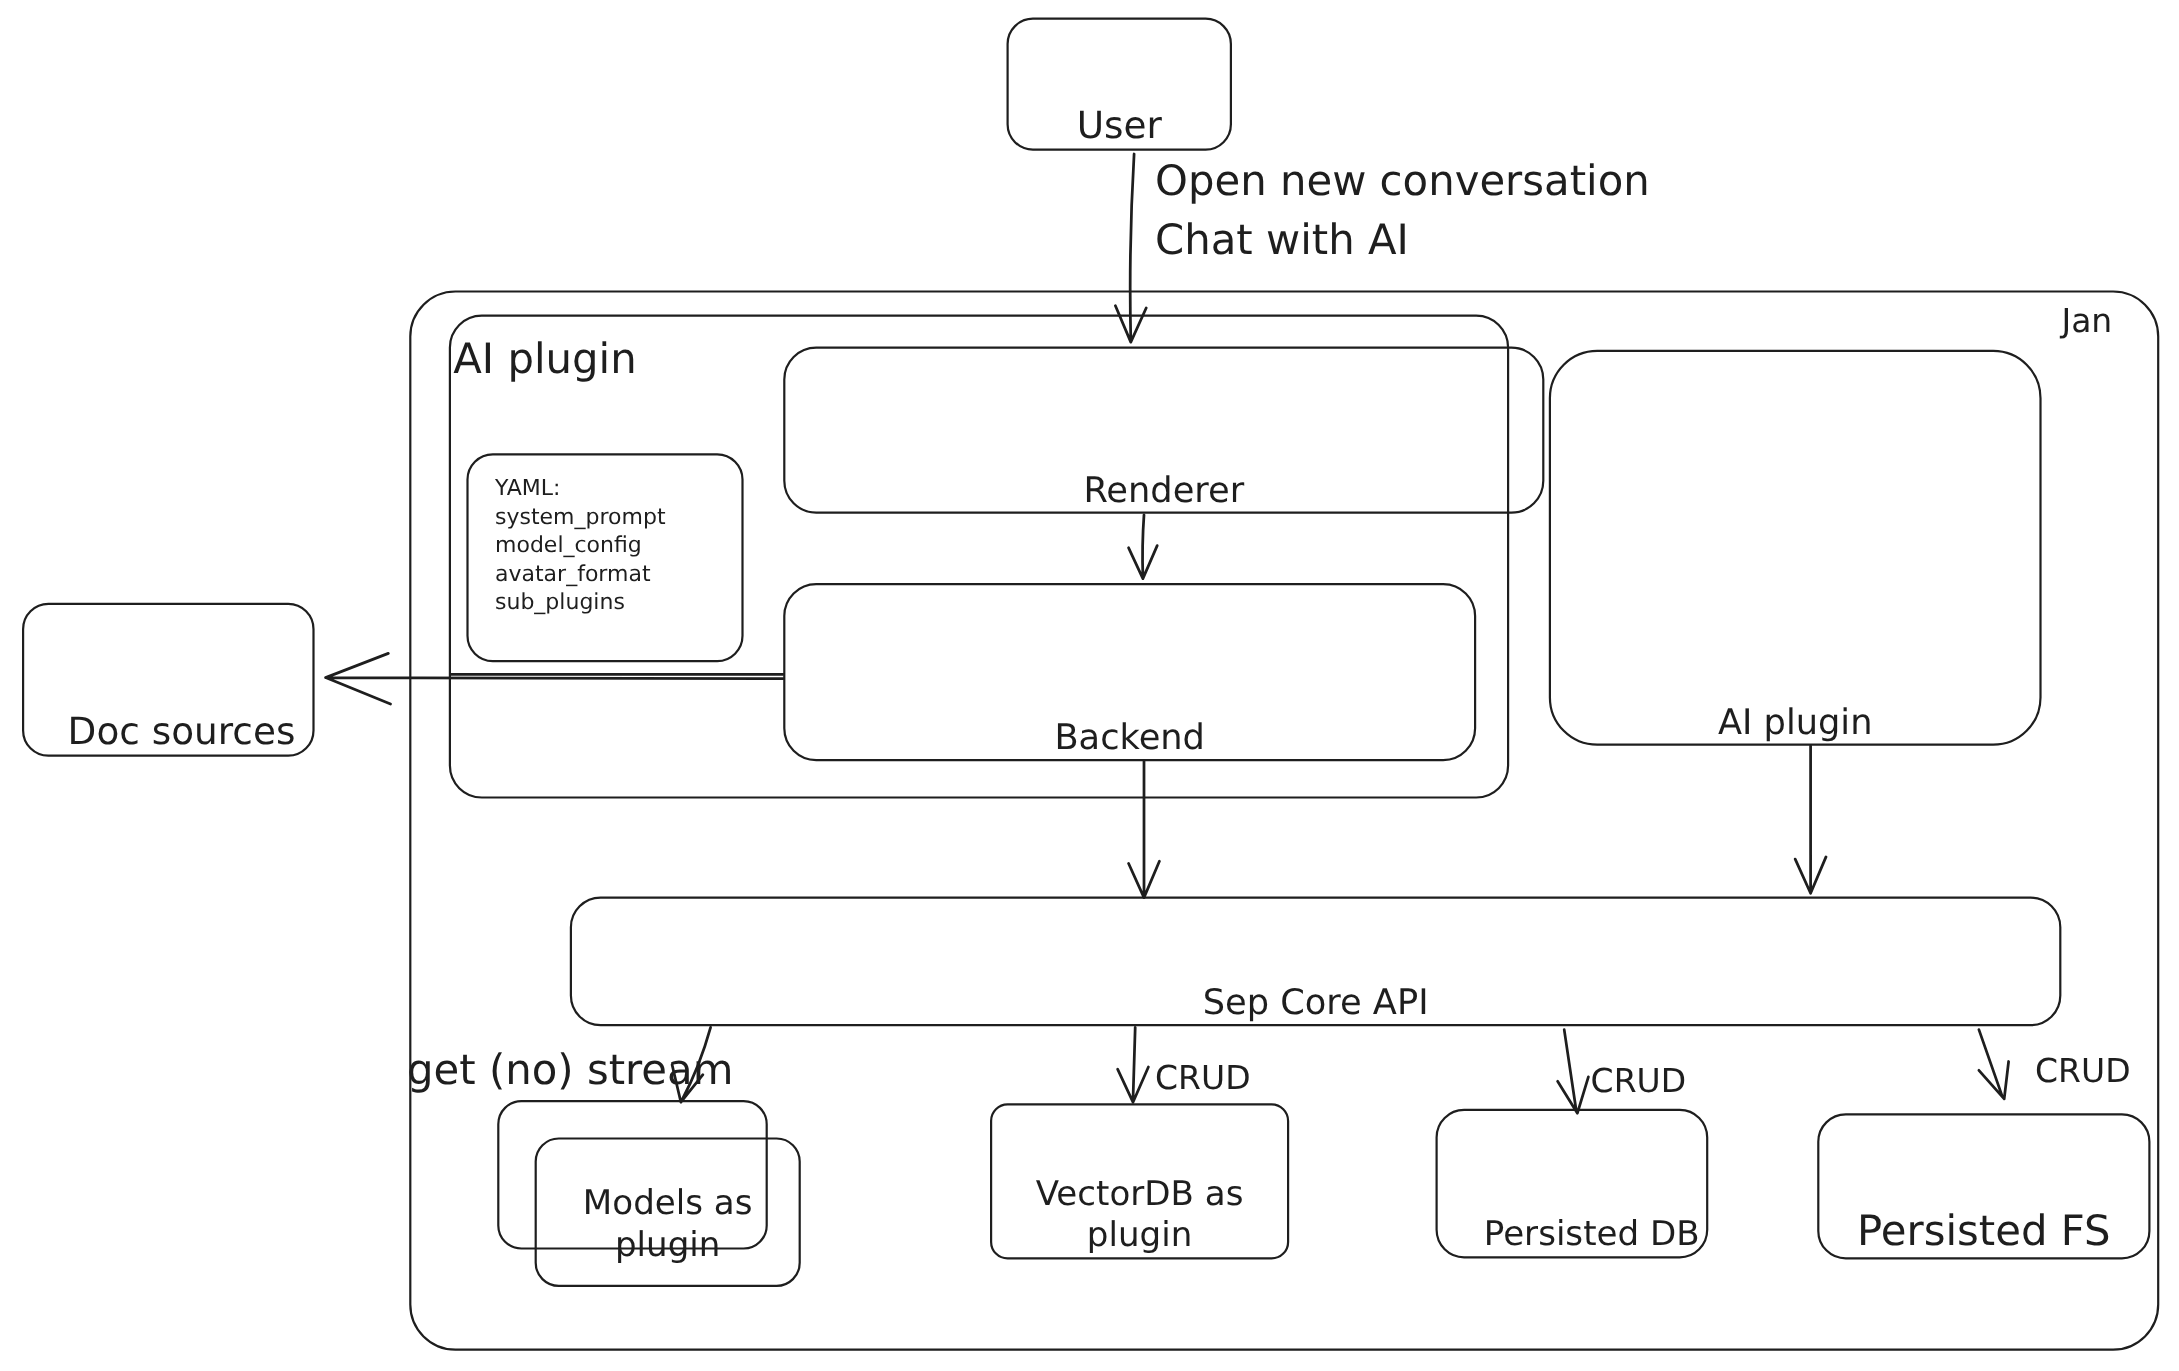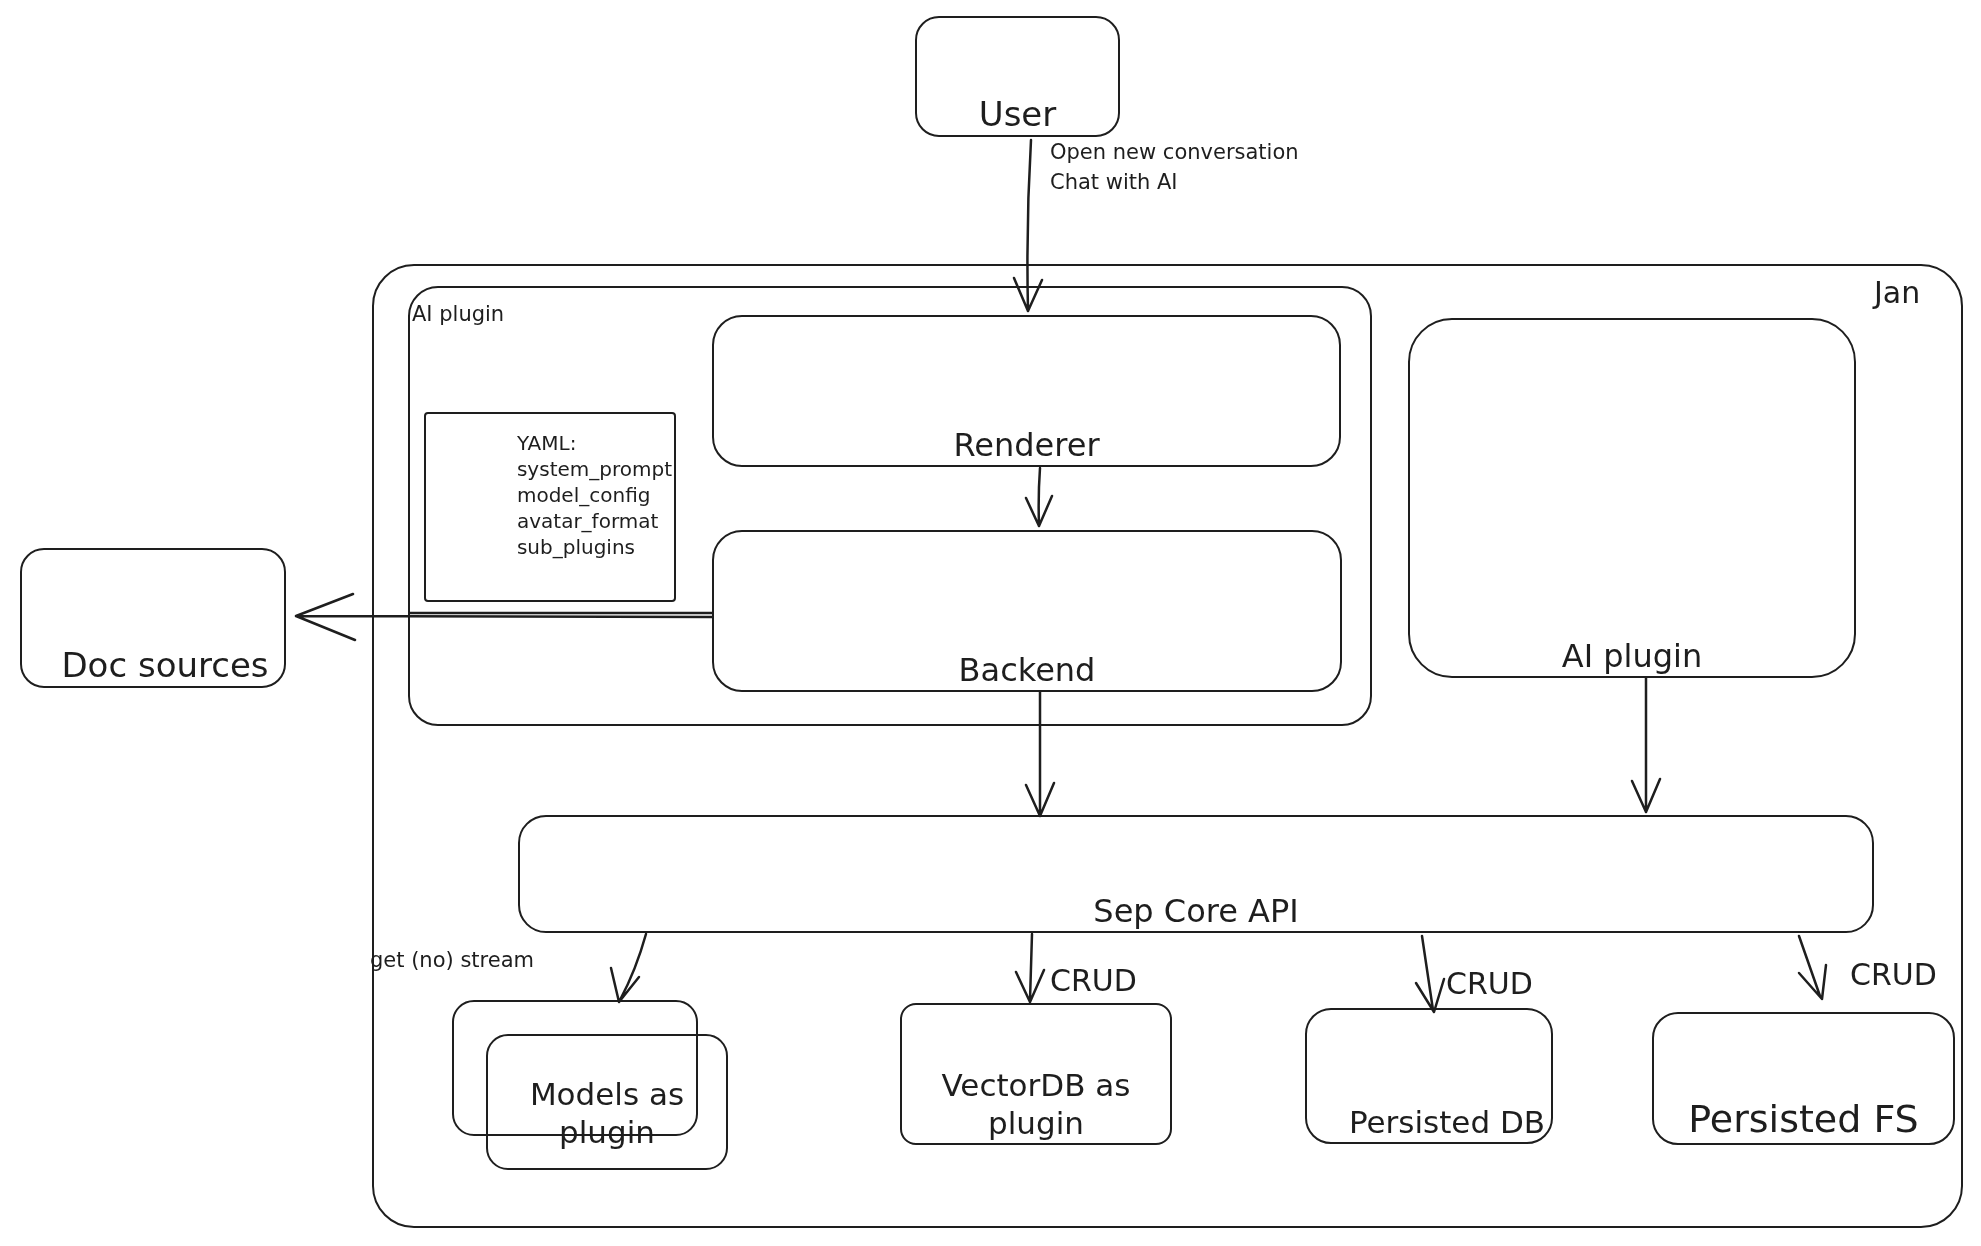--- a/index.html
+++ b/index.html
@@ -23,21 +23,21 @@
     text-align:center;
   }
   .node-label{
     font-size:32px;
     line-height:1.25;
     color:#1e1e1e;
   }
   .preline{white-space:pre-line;}
   .float-label{
     position:absolute;
-    font-size:21px;
+    font-size:38px;
     line-height:1.42;
     color:#1e1e1e;
     white-space:pre-line;
   }
   .note-line{
     font-size:20px;
     line-height:26px;
     color:#1e1e1e;
     text-align:left;
   }
@@ -59,25 +59,25 @@
 <body>
 
 <div id="canvas">
 
   <div class="box" style="left:372px;top:264px;width:1591px;height:964px;border-radius:42px;"></div>
   <div class="float-label" style="left:1874px;top:272px;font-size:30px;">Jan</div>
 
   <div class="box" style="left:408px;top:286px;width:964px;height:440px;border-radius:30px;"></div>
   <div class="float-label" style="left:412px;top:300px;">AI plugin</div>
 
-  <div class="box" style="left:712px;top:315px;width:629px;height:152px;border-radius:30px;">
+  <div class="box" style="left:712px;top:315px;width:692px;height:152px;border-radius:30px;">
     <span class="node-label">Renderer</span>
   </div>
 
-  <div class="box" style="left:424px;top:412px;width:252px;height:190px;border-radius:4px;align-items:flex-start;justify-content:flex-end;padding:16px 2px 0 24px;">
+  <div class="box" style="left:424px;top:412px;width:252px;height:190px;border-radius:24px;align-items:flex-start;justify-content:flex-start;padding:16px 12px 0 24px;">
     <div style="text-align:left;">
       <div class="note-line">YAML:</div>
       <div class="note-line">system_prompt</div>
       <div class="note-line">model_config</div>
       <div class="note-line">avatar_format</div>
       <div class="note-line">sub_plugins</div>
     </div>
   </div>
 
   <div class="box" style="left:712px;top:530px;width:630px;height:162px;border-radius:30px;">

